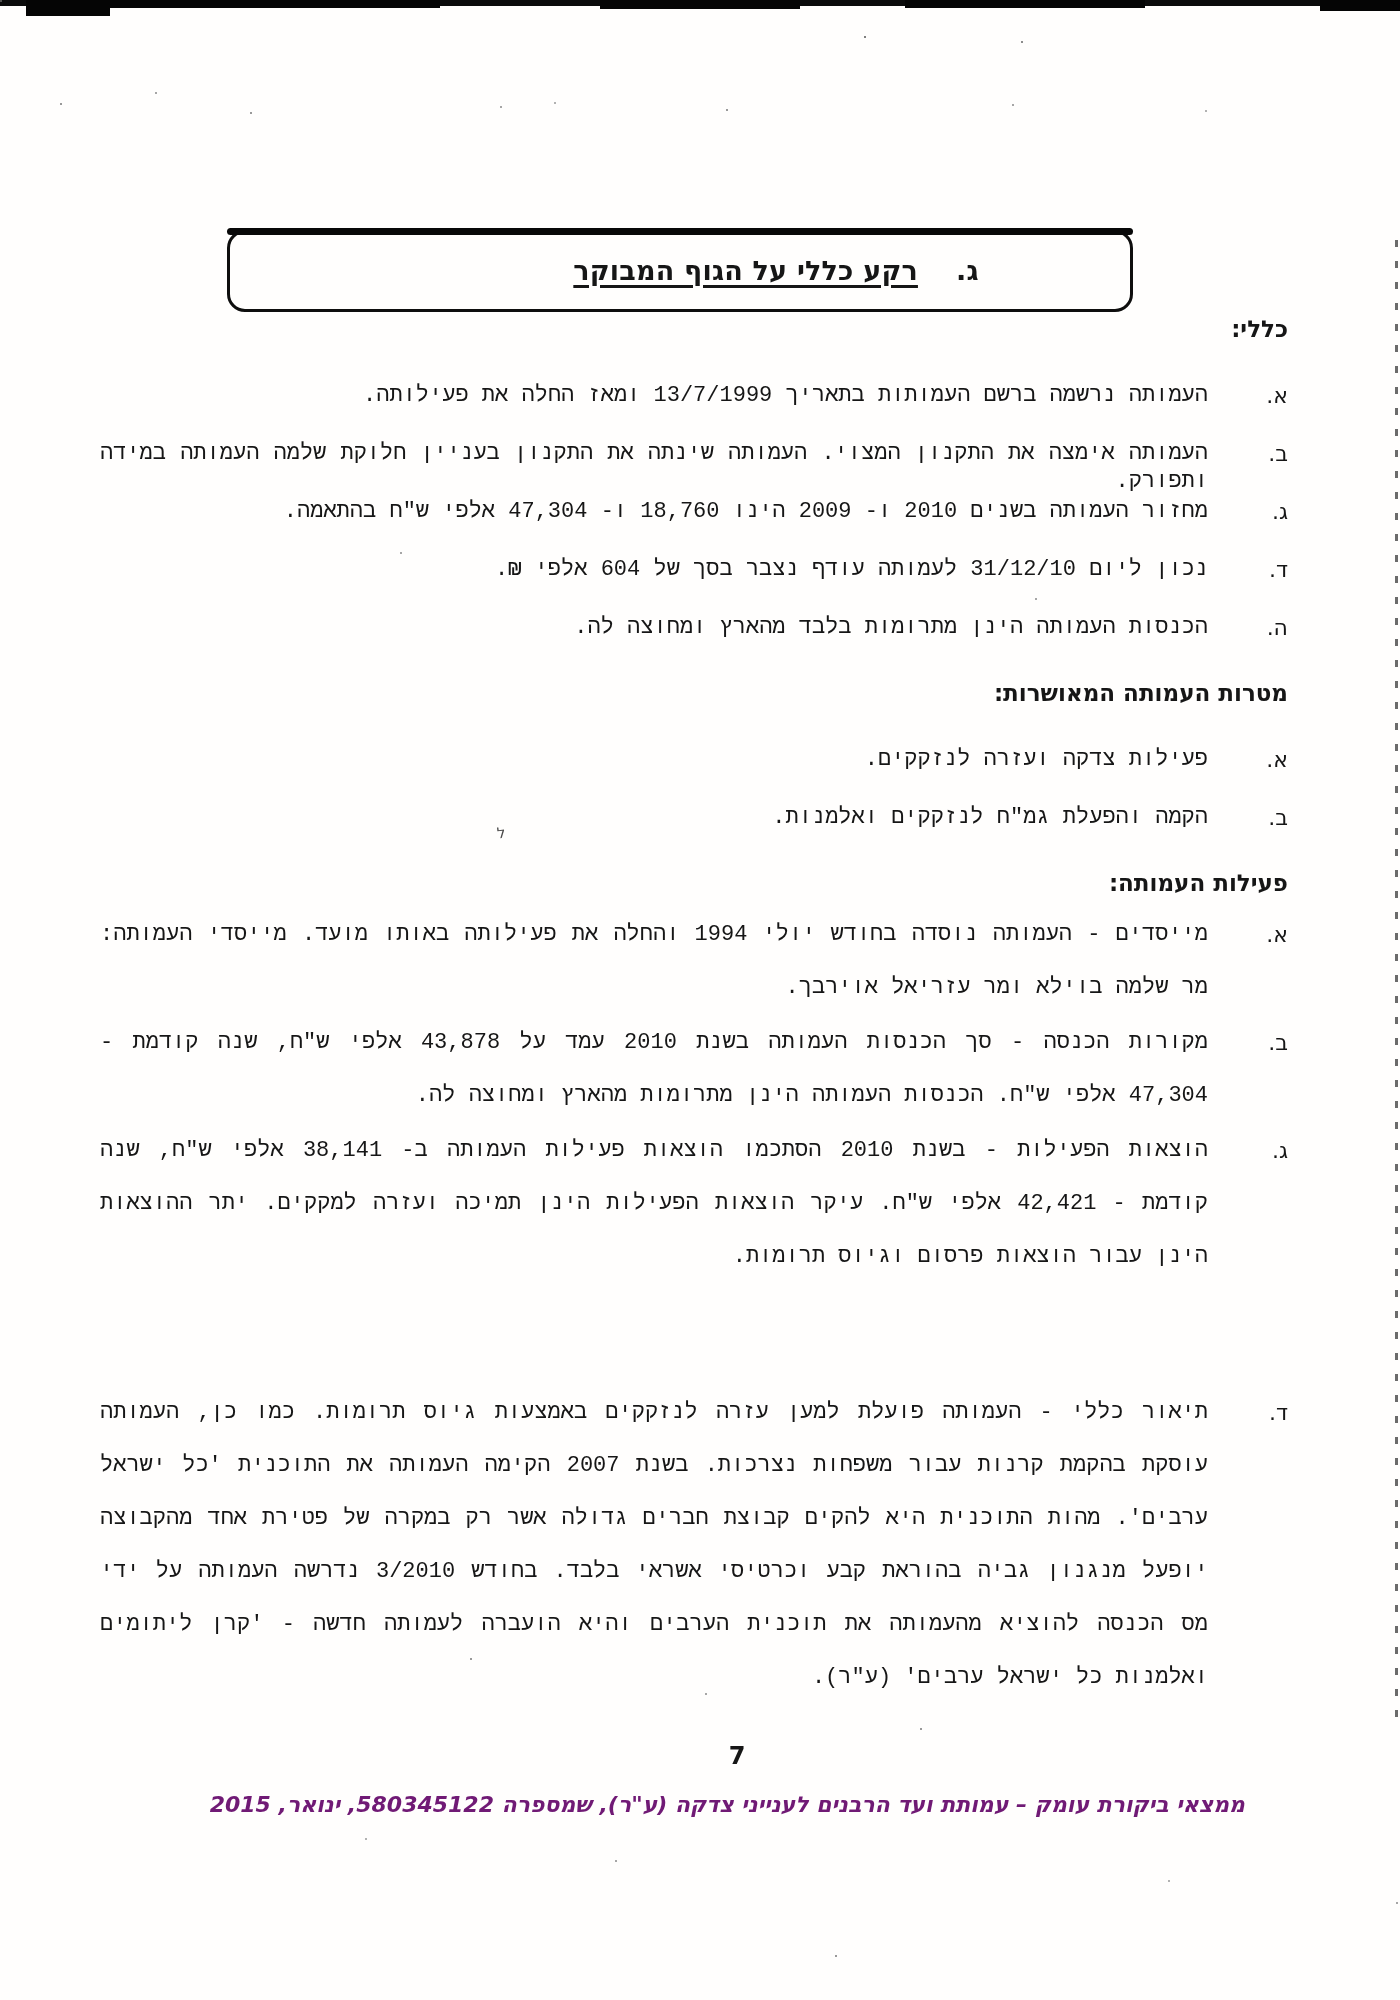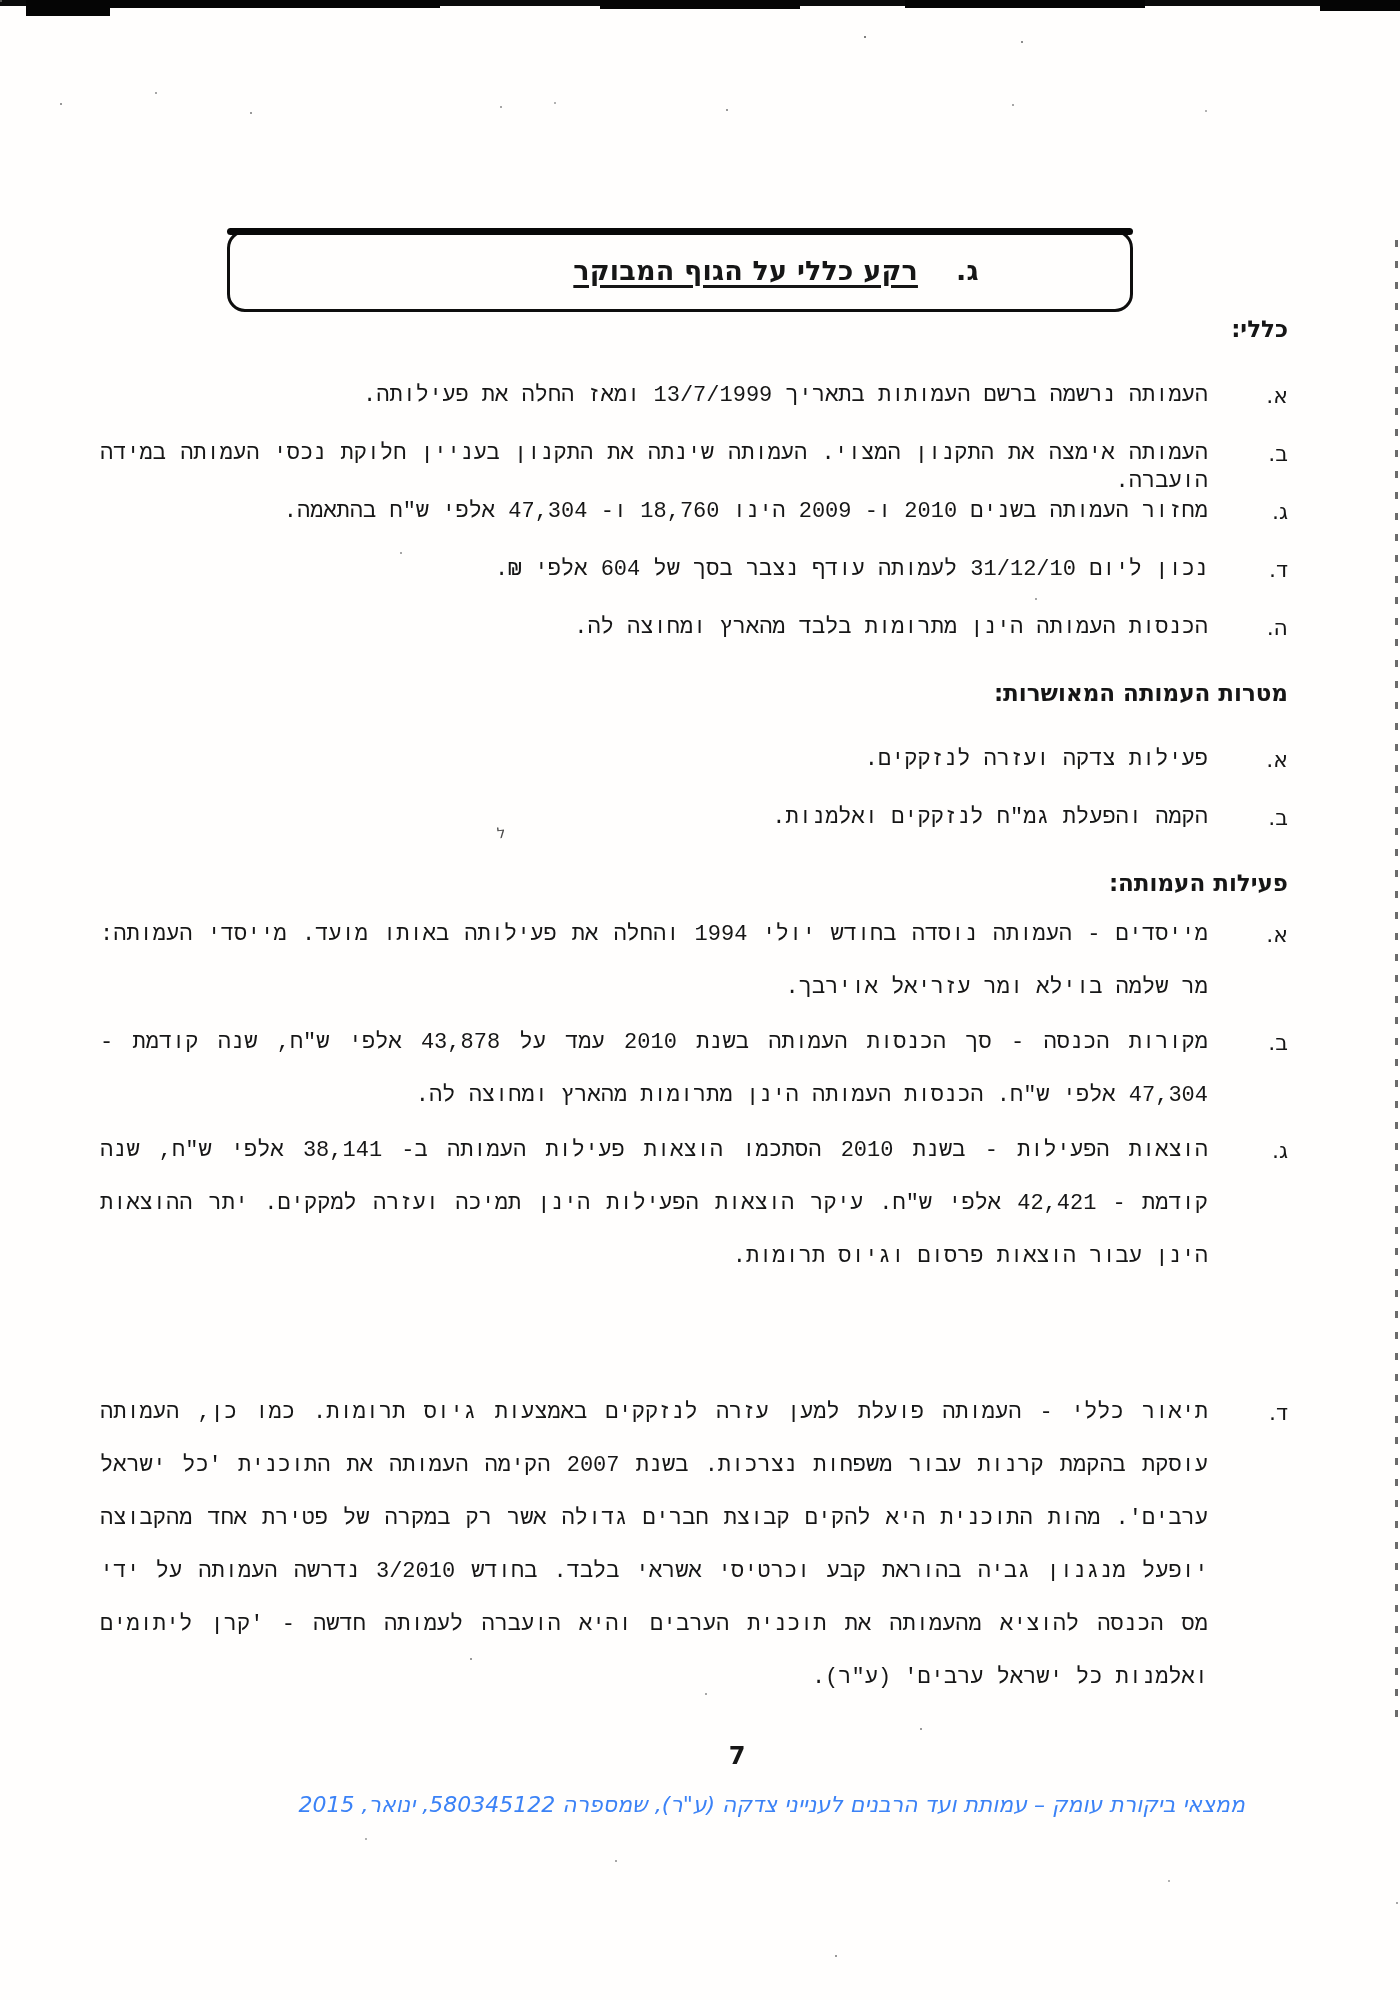--- a/index.html
+++ b/index.html
@@ -63,21 +63,21 @@
   .single{line-height:28px;}
   .multi{line-height:53px;}
   .multi5{line-height:53px;}
   
   .page-number{
     position:absolute;top:1742px;left:74px;right:0;text-align:center;
     font-weight:bold;font-size:24px;
   }
   .footer-line{
     position:absolute;top:1792px;right:155px;left:120px;direction:rtl;text-align:right;
-    font-style:italic;font-size:22px;color:#3b82f6;
+    font-style:italic;font-size:22px;color:#701a75;font-weight:bold;
   }
 </style>
 </head>
 <body>
 
 <div class="page">
 
   <div class="top-band">
     <div class="seg seg1"></div>
     <div class="seg seg2"></div>
@@ -96,21 +96,21 @@
   </div>
 
   <div class="sec-header" style="top:316px">כללי:</div>
 
   <div class="item single" style="top:382px">
     <span class="letter">א.</span>
     <span class="text">העמותה נרשמה ברשם העמותות בתאריך 13/7/1999  ומאז החלה את פעילותה.</span>
   </div>
   <div class="item single" style="top:440px">
     <span class="letter">ב.</span>
-    <span class="text">העמותה אימצה את התקנון המצוי. העמותה שינתה את התקנון בעניין חלוקת נכסי העמותה במידה הועברה.</span>
+    <span class="text">העמותה אימצה את התקנון המצוי. העמותה שינתה את התקנון בעניין חלוקת שלמה העמותה במידה ותפורק.</span>
   </div>
   <div class="item single" style="top:498px">
     <span class="letter">ג.</span>
     <span class="text">מחזור העמותה בשנים 2010 ו- 2009 הינו 18,760 ו- 47,304 אלפי ש"ח בהתאמה.</span>
   </div>
   <div class="item single" style="top:556px">
     <span class="letter">ד.</span>
     <span class="text">נכון ליום 31/12/10 לעמותה עודף נצבר בסך של 604 אלפי ₪.</span>
   </div>
   <div class="item single" style="top:614px">

